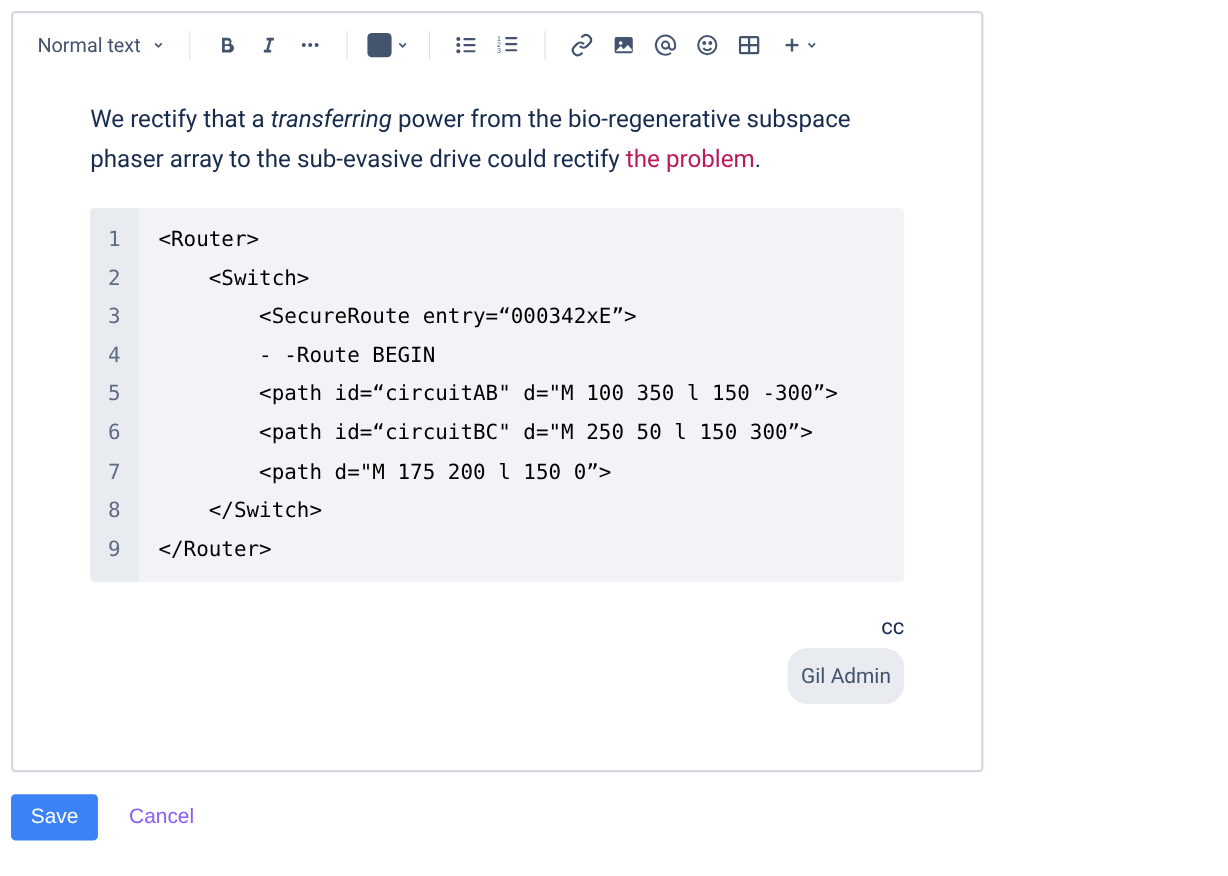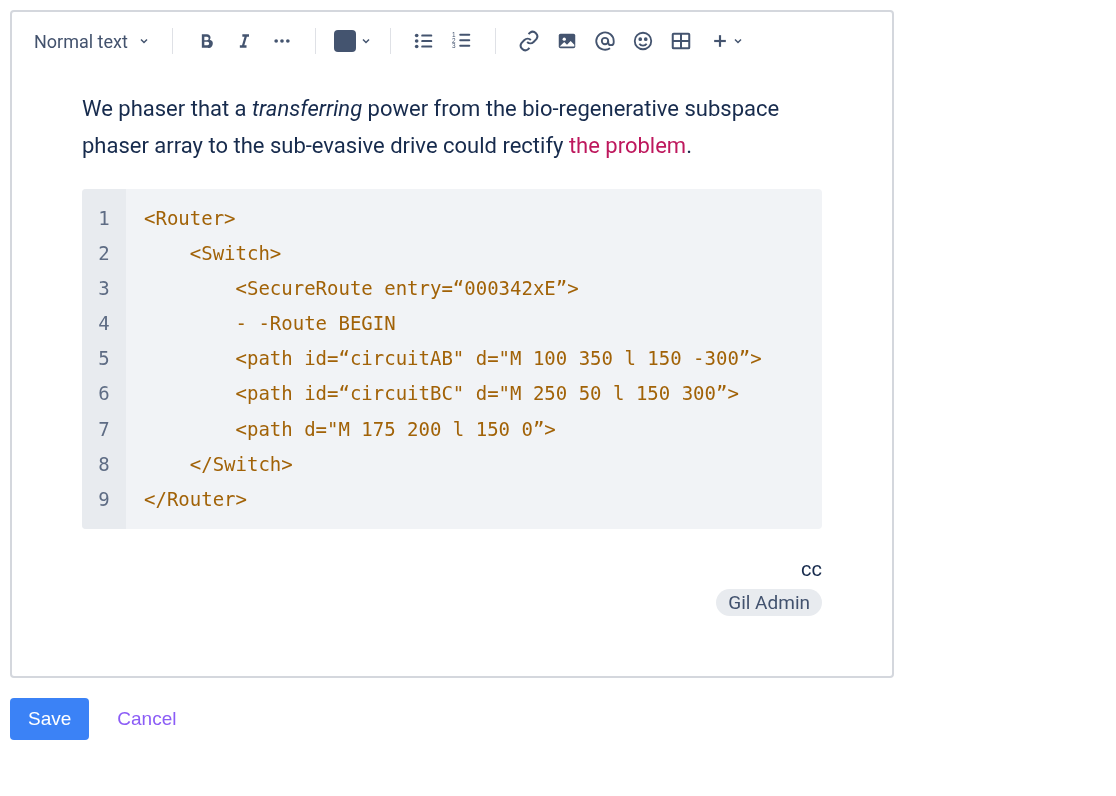--- a/index.html
+++ b/index.html
@@ -113,36 +113,36 @@
     font-family: ui-monospace, SFMono-Regular, Menlo, Consolas, monospace;
     font-size: 19px;
     line-height: 1.85;
     color: #5e6c84;
   }
   .code {
     padding: 12px 18px;
     font-family: ui-monospace, SFMono-Regular, Menlo, Consolas, monospace;
     font-size: 19px;
     line-height: 1.85;
-    color: #a16207;
+    color: #000000;
     white-space: pre;
   }
   .cc-line {
     font-size: 20px;
     color: #172B4D;
     display: flex;
     align-items: flex-end;
     gap: 8px;
     flex-direction: column;
   }
   .mention {
     background: #e8ebef;
     color: #42526e;
     border-radius: 18px;
-    padding: 2px 12px;
+    padding: 14px 12px;
     font-size: 19px;
   }
   
   .footer {
     display: flex;
     align-items: center;
     gap: 24px;
     padding: 20px 0 0 0;
   }
   .btn-primary {
@@ -285,21 +285,21 @@
             </svg>
           <svg width="12" height="12" viewBox="0 0 24 24" fill="none" stroke="#44546f" stroke-width="3">
               <polyline points="6 9 12 15 18 9"></polyline>
             </svg>
         </div>
       </div>
     </div>
 
     <div class="content">
       <p class="para">
-        <span>We phaser that a </span><em>transferring</em><span> power from the bio-regenerative subspace phaser array to the sub-evasive drive could rectify </span><a href="#">the problem</a><span>.</span>
+        <span>We rectify that a </span><em>transferring</em><span> power from the bio-regenerative subspace phaser array to the sub-evasive drive could rectify </span><a href="#">the problem</a><span>.</span>
       </p>
 
       <div class="code-wrap">
         <div class="gutter" id="gutter">
             <div class="ln">1</div>
             <div class="ln">2</div>
             <div class="ln">3</div>
             <div class="ln">4</div>
             <div class="ln">5</div>
             <div class="ln">6</div>

